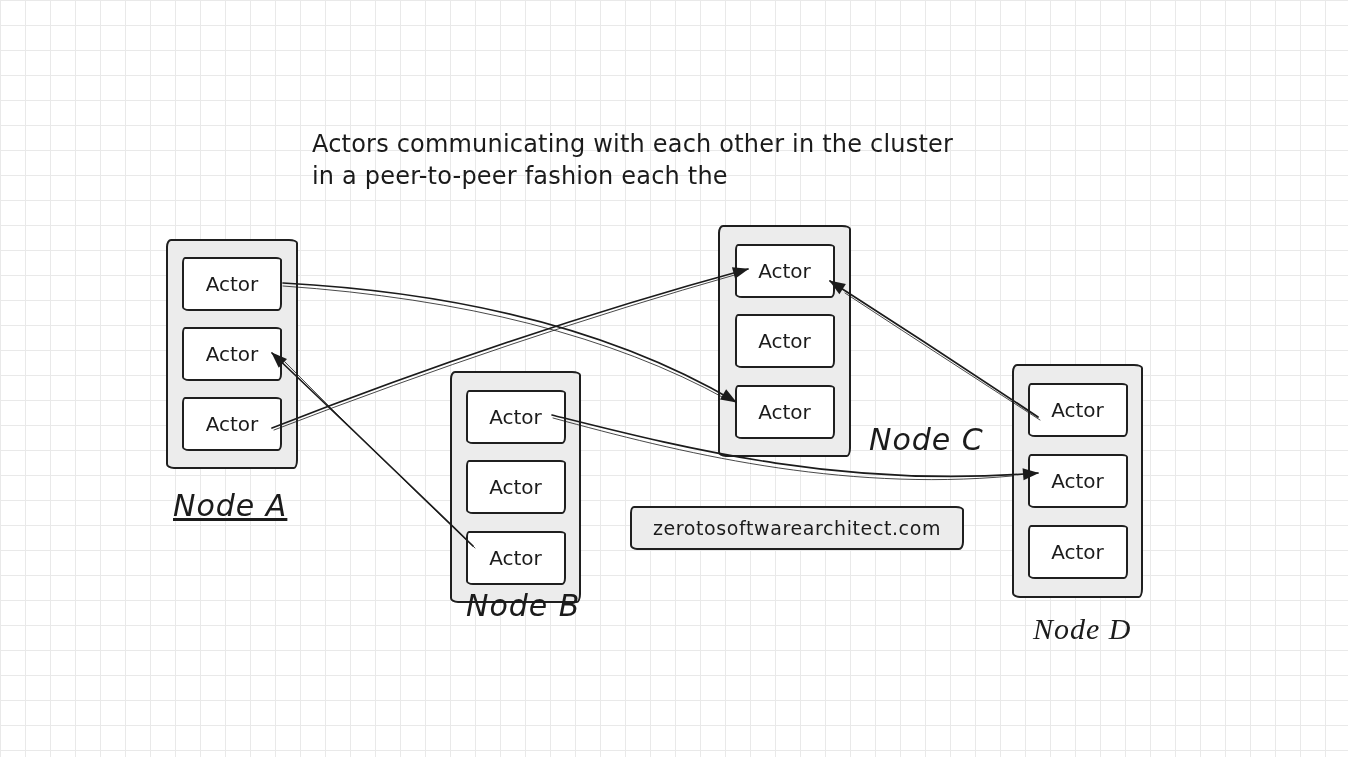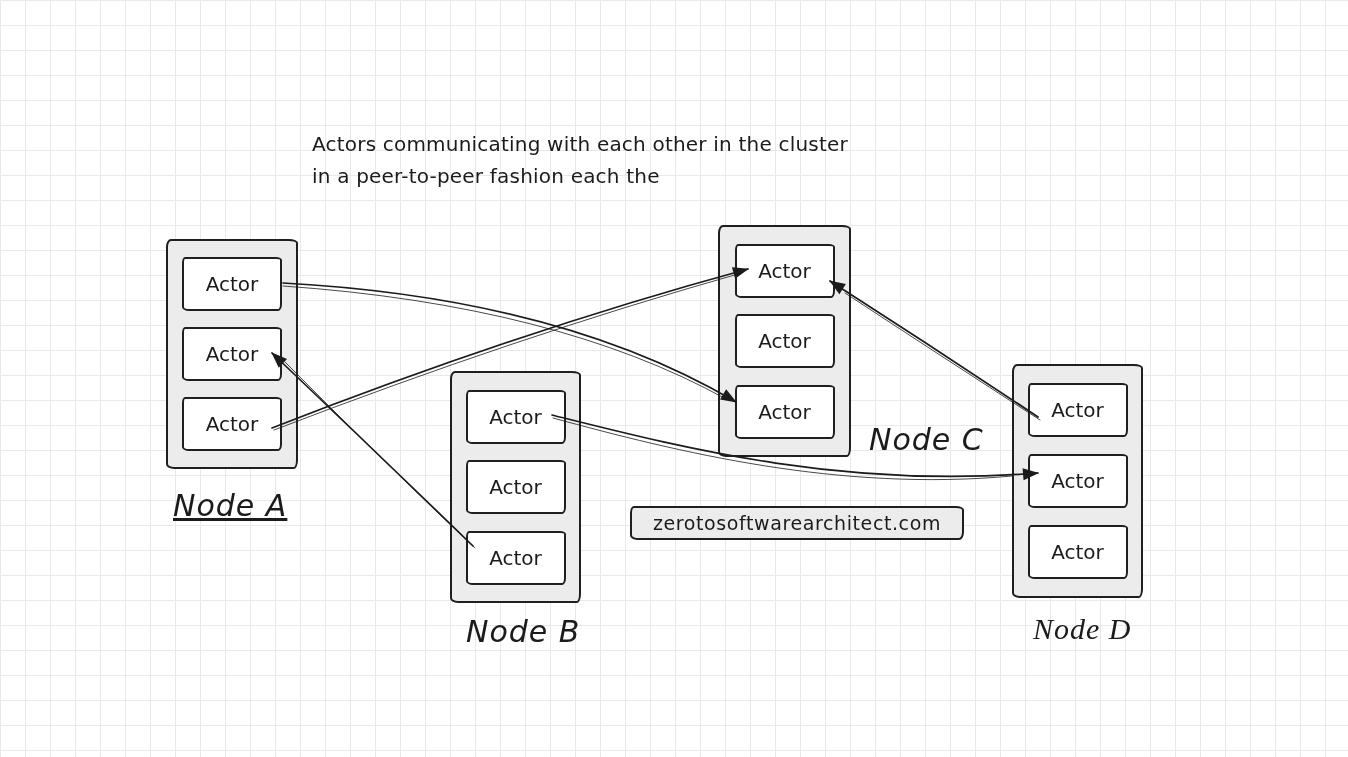--- a/index.html
+++ b/index.html
@@ -10,21 +10,21 @@
     background-color:#ffffff;
     background-image:
       linear-gradient(#e9e9e9 1px, transparent 1px),
       linear-gradient(90deg, #e9e9e9 1px, transparent 1px);
     background-size:25px 25px;
     font-family:"DejaVu Sans", sans-serif;
     color:#1b1b1b;
   }
   .title{
     position:absolute;left:312px;top:128px;
-    font-size:20px;line-height:32px;white-space:nowrap;
+    font-size:24px;line-height:32px;white-space:nowrap;
     letter-spacing:0.2px;
   }
   .node{
     position:absolute;
     background:#ececec;
     border:2px solid #1f1f1f;
     border-radius:5px 9px 4px 8px / 8px 4px 9px 5px;
     display:flex;flex-direction:column;
     justify-content:space-evenly;align-items:center;
     box-sizing:border-box;
@@ -37,21 +37,21 @@
     display:flex;align-items:center;justify-content:center;
     font-size:20px;
     box-sizing:border-box;
   }
   .node-label{
     position:absolute;
     font-size:30px;font-style:italic;
     white-space:nowrap;letter-spacing:1px;
   }
   .watermark{
-    position:absolute;left:630px;top:506px;width:334px;height:34px;
+    position:absolute;left:630px;top:506px;width:334px;height:44px;
     background:#ececec;
     border:2.5px solid #1f1f1f;
     border-radius:4px 8px 5px 7px / 7px 4px 8px 5px;
     display:flex;align-items:center;justify-content:center;
     font-size:19px;letter-spacing:0.6px;
     box-sizing:border-box;
   }
   svg.arrows{position:absolute;left:0;top:0;pointer-events:none;}
   .arrow{fill:none;stroke:#1b1b1b;stroke-width:1.7;stroke-linecap:round;}
   .arrow-sketch{fill:none;stroke:#1b1b1b;stroke-width:1px;opacity:0.8;stroke-linecap:round;}
@@ -83,21 +83,21 @@
     <div class="actor">
       <span>Actor</span>
     </div>
     <div class="actor">
       <span>Actor</span>
     </div>
     <div class="actor">
       <span>Actor</span>
     </div>
   </div>
-  <div class="node-label" style="left:466px;top:614px;">Node B</div>
+  <div class="node-label" style="left:466px;top:588px;">Node B</div>
 
   <div class="node" style="left:718px;top:225px;width:133px;height:232px;">
     <div class="actor">
       <span>Actor</span>
     </div>
     <div class="actor">
       <span>Actor</span>
     </div>
     <div class="actor">
       <span>Actor</span>

